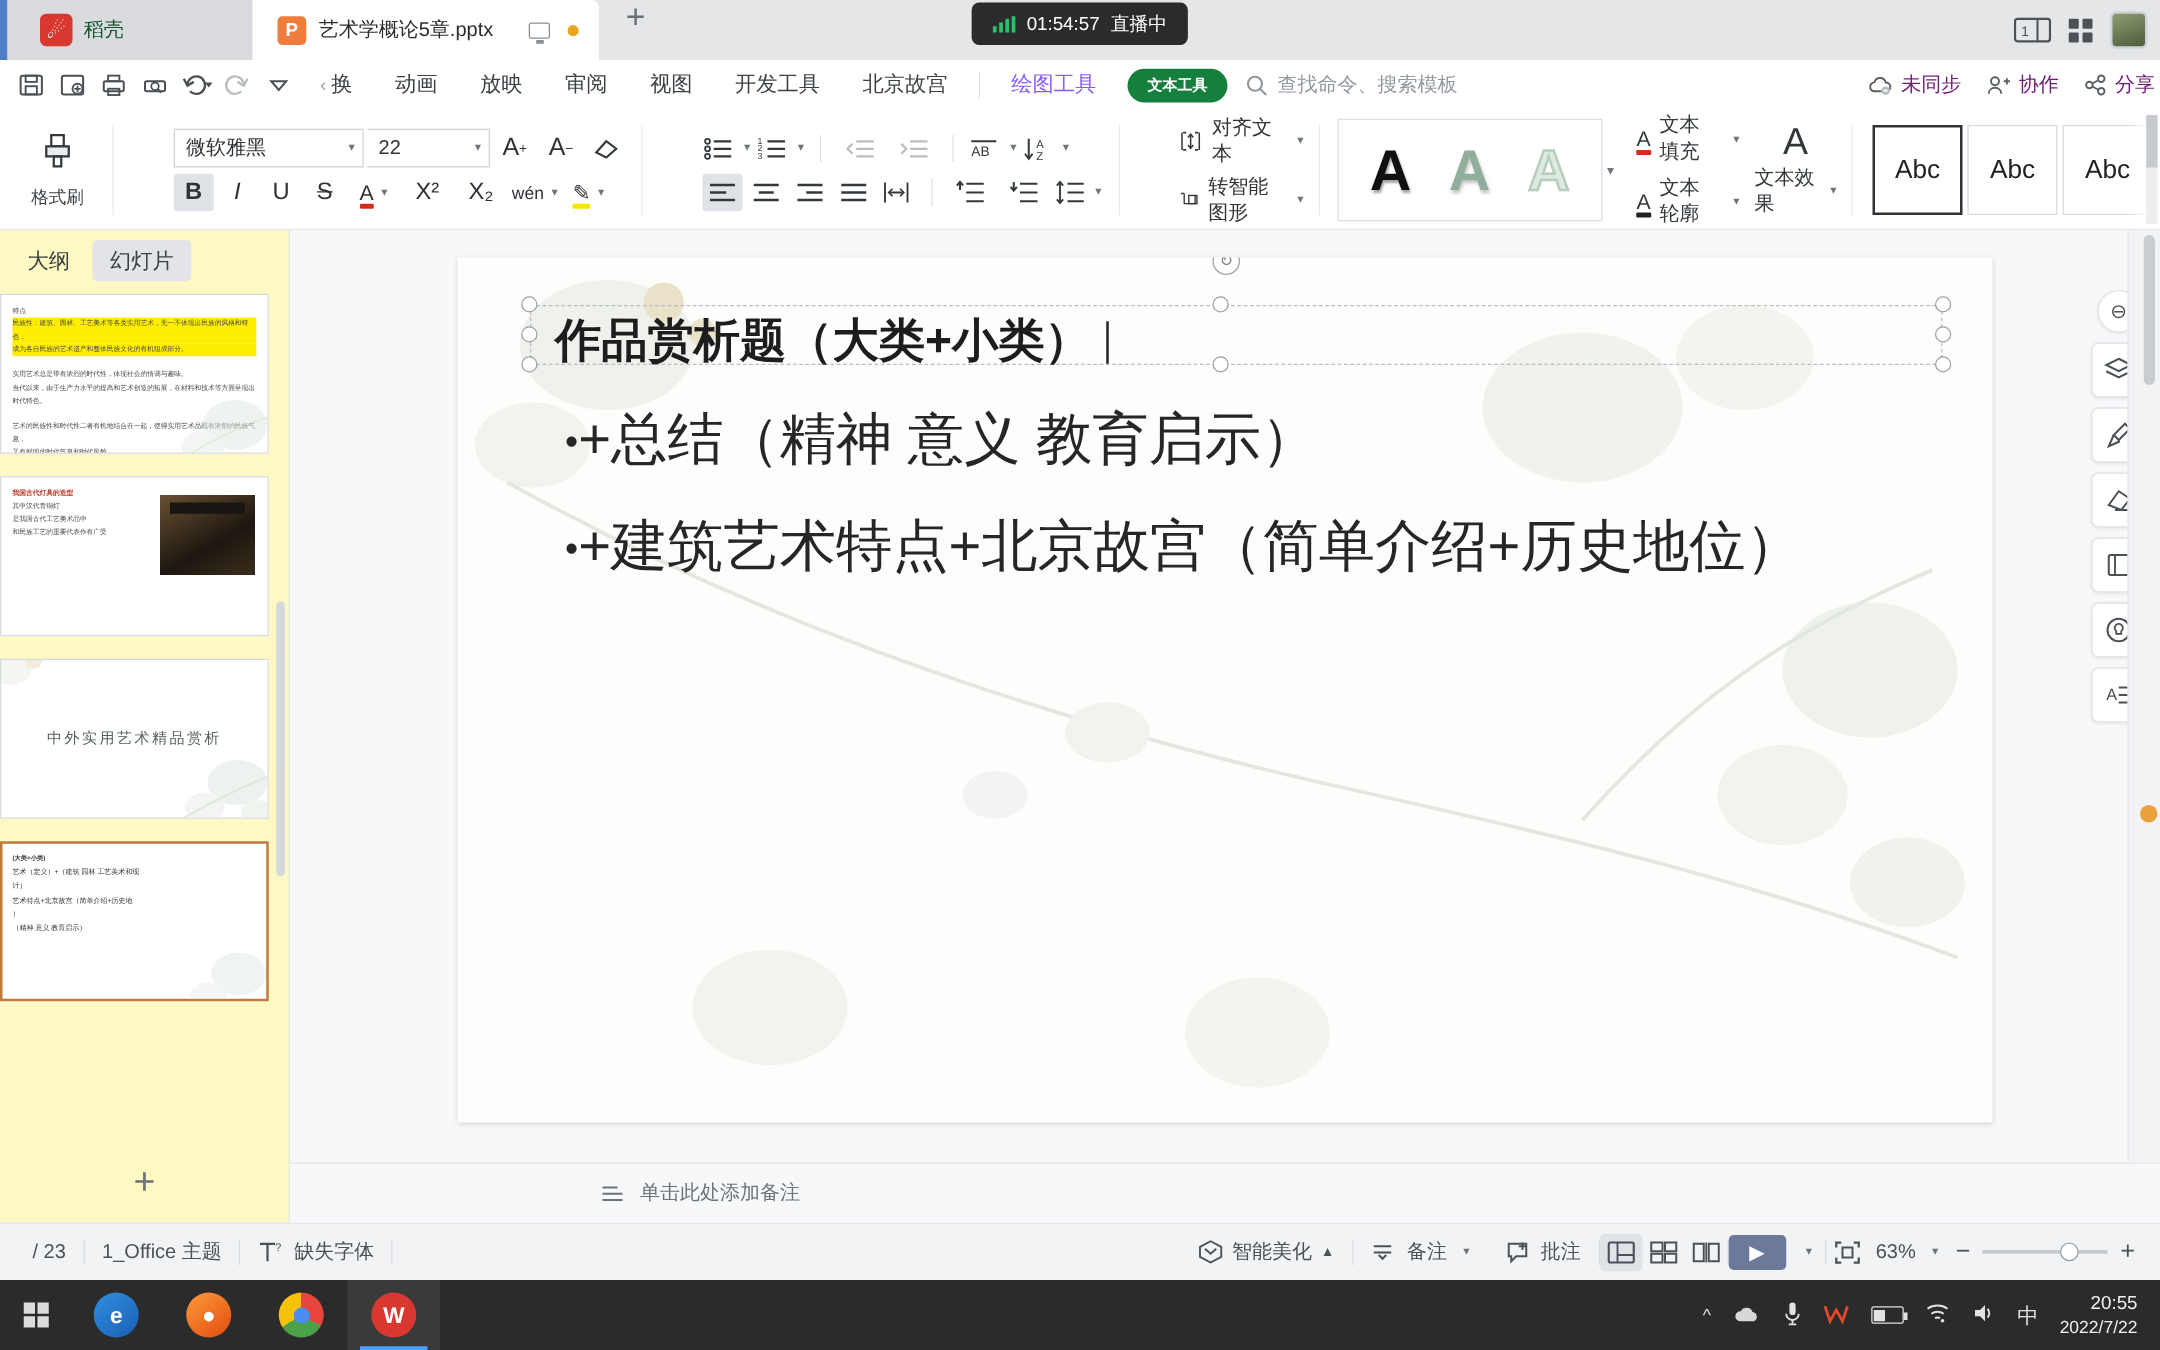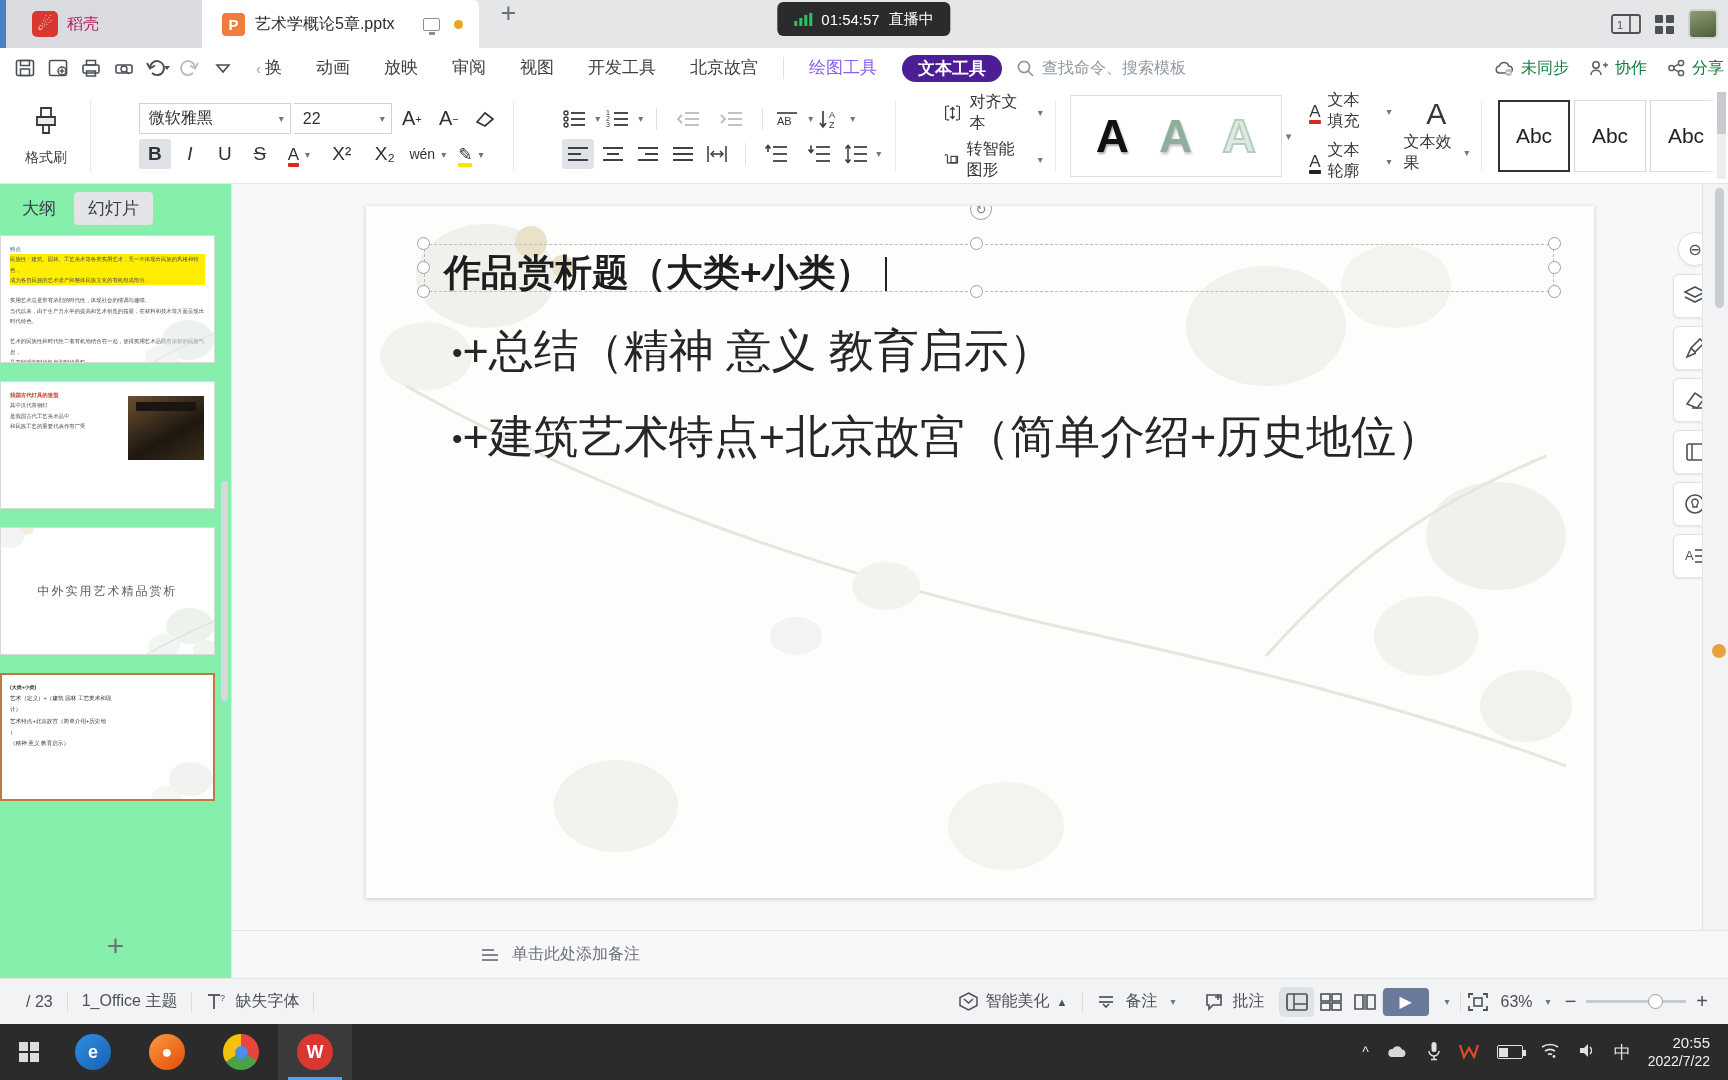--- a/index.html
+++ b/index.html
@@ -19,21 +19,21 @@
   .tb-accent { width:6px; background:#4f7ec9; }
   .wps-home {
     width:196px; background:#d9dbde; display:flex; align-items:center;
     gap:9px; padding-left:26px; cursor:default;
   }
   .wps-logo {
     width:26px; height:26px; border-radius:5px; background:#d93831;
     display:flex; align-items:center; justify-content:center;
     color:#fff; font-size:17px; font-weight:bold; line-height:1;
   }
-  .wps-home-label { font-size:16px; color:#be185d; }
+  .wps-home-label { font-size:16px; color:#14532d; }
   .doc-tab {
     display:flex; align-items:center; gap:10px; padding:0 16px 0 20px;
     background:#fff; height:100%; min-width:230px;
     border-top-right-radius:6px;
   }
   .doc-tab-icon {
     width:23px; height:23px; border-radius:4px; background:#ef7d3c;
     color:#fff; font-size:15px; font-weight:bold;
     display:flex; align-items:center; justify-content:center;
   }
@@ -70,26 +70,26 @@
   .qa-group { display:flex; align-items:center; gap:3px; padding-right:8px; }
   .qa { width:30px;height:28px;display:flex;align-items:center;justify-content:center;color:#4a4f55;}
   .qa svg{display:block}
   .tabs-scroll-l { color:#9aa0a7; font-size:15px; padding:0 4px 0 10px; }
   .rtab {
     font-size:17px; color:#3c4146; padding:0 17px; line-height:40px; white-space:nowrap; cursor:default;
   }
   .rtab.cut { padding-left:0; }
   .rtab.orange { color:#8b5cf6; }
   .rtab.pill {
-    background:#4c1d95; color:#fff; border-radius:14px; line-height:27px; height:27px;
-    padding:0 16px; margin:0 8px; font-weight:bold; font-size:17px;
+    background:#15803d; color:#fff; border-radius:14px; line-height:27px; height:27px;
+    padding:0 16px; margin:0 8px; font-weight:bold; font-size:12px;
   }
   .rdivider { width:1px; height:22px; background:#dfe1e4; margin:0 8px; }
   .search-box { display:flex; align-items:center; gap:7px; margin-left:6px; color:#9298a0; font-size:16px;}
-  .ribbon-right { margin-left:auto; display:flex; align-items:center; gap:20px; padding-right:4px; font-size:16px; color:#15803d;}
+  .ribbon-right { margin-left:auto; display:flex; align-items:center; gap:20px; padding-right:4px; font-size:16px; color:#701a75;}
   .ribbon-right .ri { display:flex; align-items:center; gap:6px; white-space:nowrap;}
 
   
   .ribbon {
     height:96px; background:#fff; border-bottom:1px solid #e3e5e8;
     display:flex; align-items:stretch; padding:4px 0 0 8px; flex:none; overflow:hidden;
     position:relative;
   }
   .rgroup { display:flex; align-items:center; padding:0 6px; height:88px; }
   .rsep { width:1px; background:#e8eaec; margin:8px 6px; height:72px; }
@@ -137,21 +137,21 @@
 
   .ribbon-fade { position:absolute; right:0; top:0; bottom:0; width:26px;
                  background:linear-gradient(to right,rgba(255,255,255,0),#fff 70%); }
   .ribbon-scroll { position:absolute; right:2px; top:4px; bottom:4px; width:9px; background:#eceef0;}
   .ribbon-scroll i{display:block;width:9px;height:42px;background:#c7cbcf;}
 
   
   .main { flex:1; display:flex; min-height:0; background:#f7f8f9; }
 
   
-  .leftpane { width:232px; background:#86efac; display:flex; flex-direction:column; border-right:1px solid #e2e4e6; flex:none;}
+  .leftpane { width:232px; background:#fef9c3; display:flex; flex-direction:column; border-right:1px solid #e2e4e6; flex:none;}
   .lp-tabs { display:flex; align-items:center; gap:4px; padding:8px 10px 6px 8px; }
   .lp-tab { font-size:17px; color:#3b4045; padding:5px 14px; border-radius:4px;}
   .lp-tab.active { background:#e2e4e7; }
   .thumbs { flex:1; overflow:hidden; padding:4px 16px 0 0; position:relative;}
   .thumb {
     position:relative; margin:0 0 18px 0; height:128px; background:#fff;
     border:1px solid #d7dadd; overflow:hidden;
   }
   .thumb.sel { border:2px solid #c07a3c; }
   .thumb-leaf{position:absolute;right:-10px;bottom:-14px;width:96px;height:84px;opacity:.5;}

